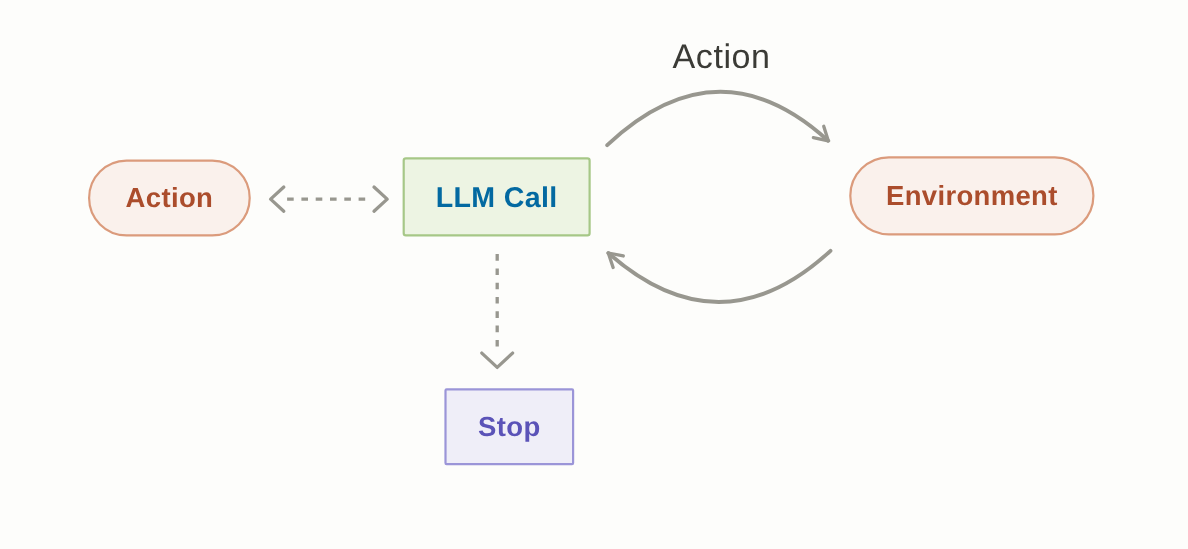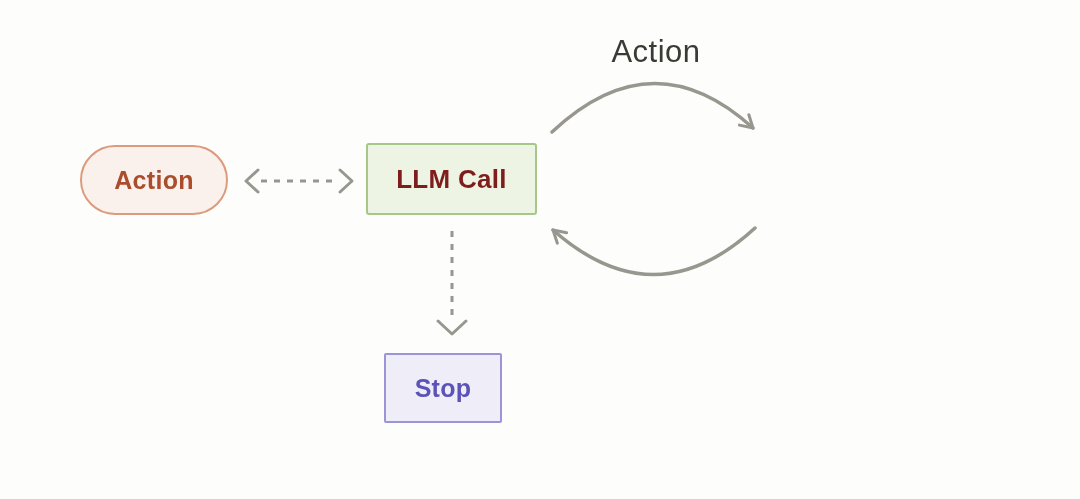--- a/index.html
+++ b/index.html
@@ -25,24 +25,24 @@
     color: #ab4d2c;
   }
   .node-environment {
     left: 772px; top: 142px; width: 223px; height: 72px;
     background: #faf1ec; border: 2px solid #db9b7c; border-radius: 36px;
     color: #ab4d2c;
   }
   .node-llm {
     left: 366px; top: 143px; width: 171px; height: 72px;
     background: #edf4e3; border: 2px solid #a6c787; border-radius: 3px;
-    color: #7f1d1d; font-size: 26px;
+    color: #0369a1; font-size: 26px;
   }
   .node-stop {
-    left: 384px; top: 353px; width: 118px; height: 70px;
+    left: 404px; top: 353px; width: 118px; height: 70px;
     background: #efeef8; border: 2px solid #9b95d8; border-radius: 2px;
     color: #5b53b8;
   }
 
   .edge-label {
     position: absolute;
     color: #3b3b36; font-size: 31px; font-weight: 500;
     text-align: center; letter-spacing: 0.5px;
   }
   .label-action { left: 596px; top: 34px; width: 120px; }
@@ -77,20 +77,23 @@
   </svg>
 
   <div class="node node-human">
     <span>Action</span>
   </div>
 
   <div class="node node-llm">
     <span>LLM Call</span>
   </div>
 
+  <div class="node node-environment">
+    <span>Environment</span>
+  </div>
 
   <div class="node node-stop">
     <span>Stop</span>
   </div>
 
   <div class="edge-label label-action">Action</div>
 
 
 </div>
 

